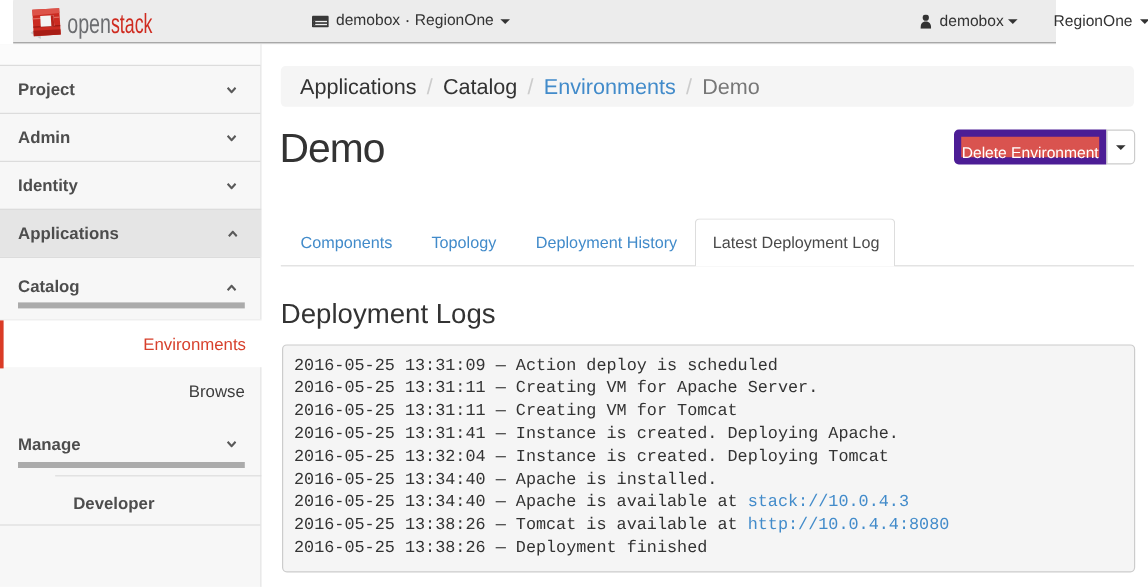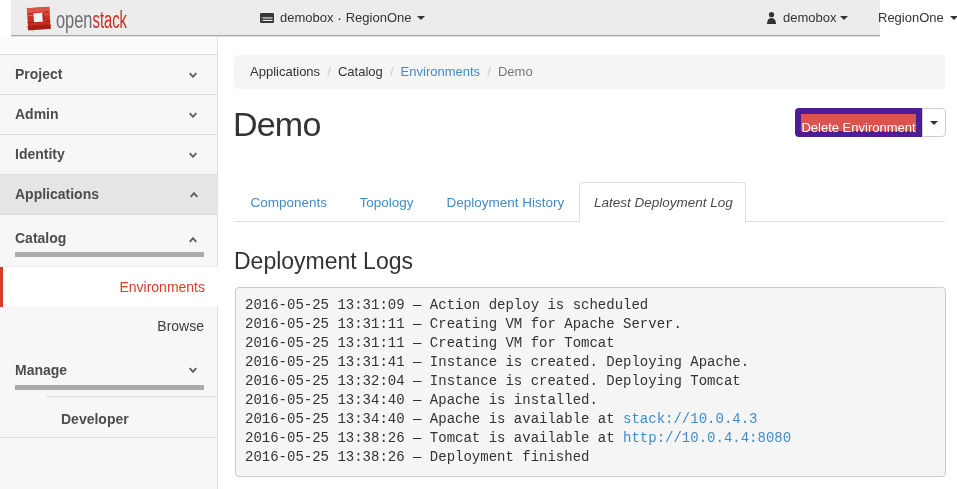--- a/index.html
+++ b/index.html
@@ -25,37 +25,37 @@
   font-size:14px; font-weight:bold; color:#4d4d4d; line-height:39px; padding-left:15px; }
 .chev { position:absolute; right:20px; top:17px; width:8px; height:6px; }
 .chev svg { display:block; }
 .subitem { position:absolute; left:0; width:218px; height:40px; font-size:14px;
   line-height:40px; text-align:right; padding-right:14px; color:#3c3c3c; }
 .grayline { position:absolute; left:15px; width:188.5px; height:5px; background:#ababab; }
 
 
 #content { position:absolute; left:218px; top:37px; width:739px; height:452px; background:#fff; }
 #breadcrumb { position:absolute; left:16px; top:18px; width:711px; height:34px;
-  background:#f5f5f5; border-radius:4px; font-size:13px; line-height:34px; padding-left:16px; color:#333; }
+  background:#f5f5f5; border-radius:4px; font-size:18px; line-height:34px; padding-left:16px; color:#333; }
 #breadcrumb .sep { color:#ccc; padding:0 3.5px; }
 #breadcrumb .lk { color:#428bca; }
 #breadcrumb .active { color:#777; }
 #title { position:absolute; left:15px; top:68px; font-size:34px; letter-spacing:-0.8px; color:#333; }
 #btn-del { position:absolute; left:577px; top:71px; width:127px; height:29px; background:#d9534f;
   border:6px solid #4c1d95; border-radius:4px 0 0 4px; color:#fff; font-size:13px;
   text-align:center; line-height:27px; }
 #btn-caret { position:absolute; left:704px; top:71px; width:24px; height:29px; background:#fff;
   border:1px solid #ccc; border-radius:0 4px 4px 0; }
 #btn-caret span { position:absolute; left:7px; top:12px; width:0; height:0;
   border-left:4px solid transparent; border-right:4px solid transparent; border-top:4px solid #333; }
 #tabline { position:absolute; left:16px; top:184px; width:711px; height:1px; background:#ddd; }
 .tab { position:absolute; font-size:13.5px; color:#428bca; }
 #tab-active-box { position:absolute; left:361px; top:145px; width:167px; height:40px;
   background:#fff; border:1px solid #ddd; border-bottom:none; border-radius:4px 4px 0 0; }
-#tab-active-txt { position:absolute; font-size:13.5px; color:#4a4a4a;font-style:italic; }
+#tab-active-txt { position:absolute; font-size:13.5px; color:#4a4a4a; }
 #loghead { position:absolute; left:16px; top:211px; font-size:23px; color:#333; }
 #logbox { position:absolute; left:16.5px; top:249.5px; width:711px; height:190px;
   background:#f5f5f5; border:1px solid #ccc; border-radius:4px;
   font-family:"Liberation Mono", monospace; font-size:14px; line-height:19px;
   color:#333; padding:8.5px 0 0 9.5px; white-space:pre; }
 #logbox .lk { color:#428bca; }
 </style>
 </head>
 <body>
 <div id="navbar">

